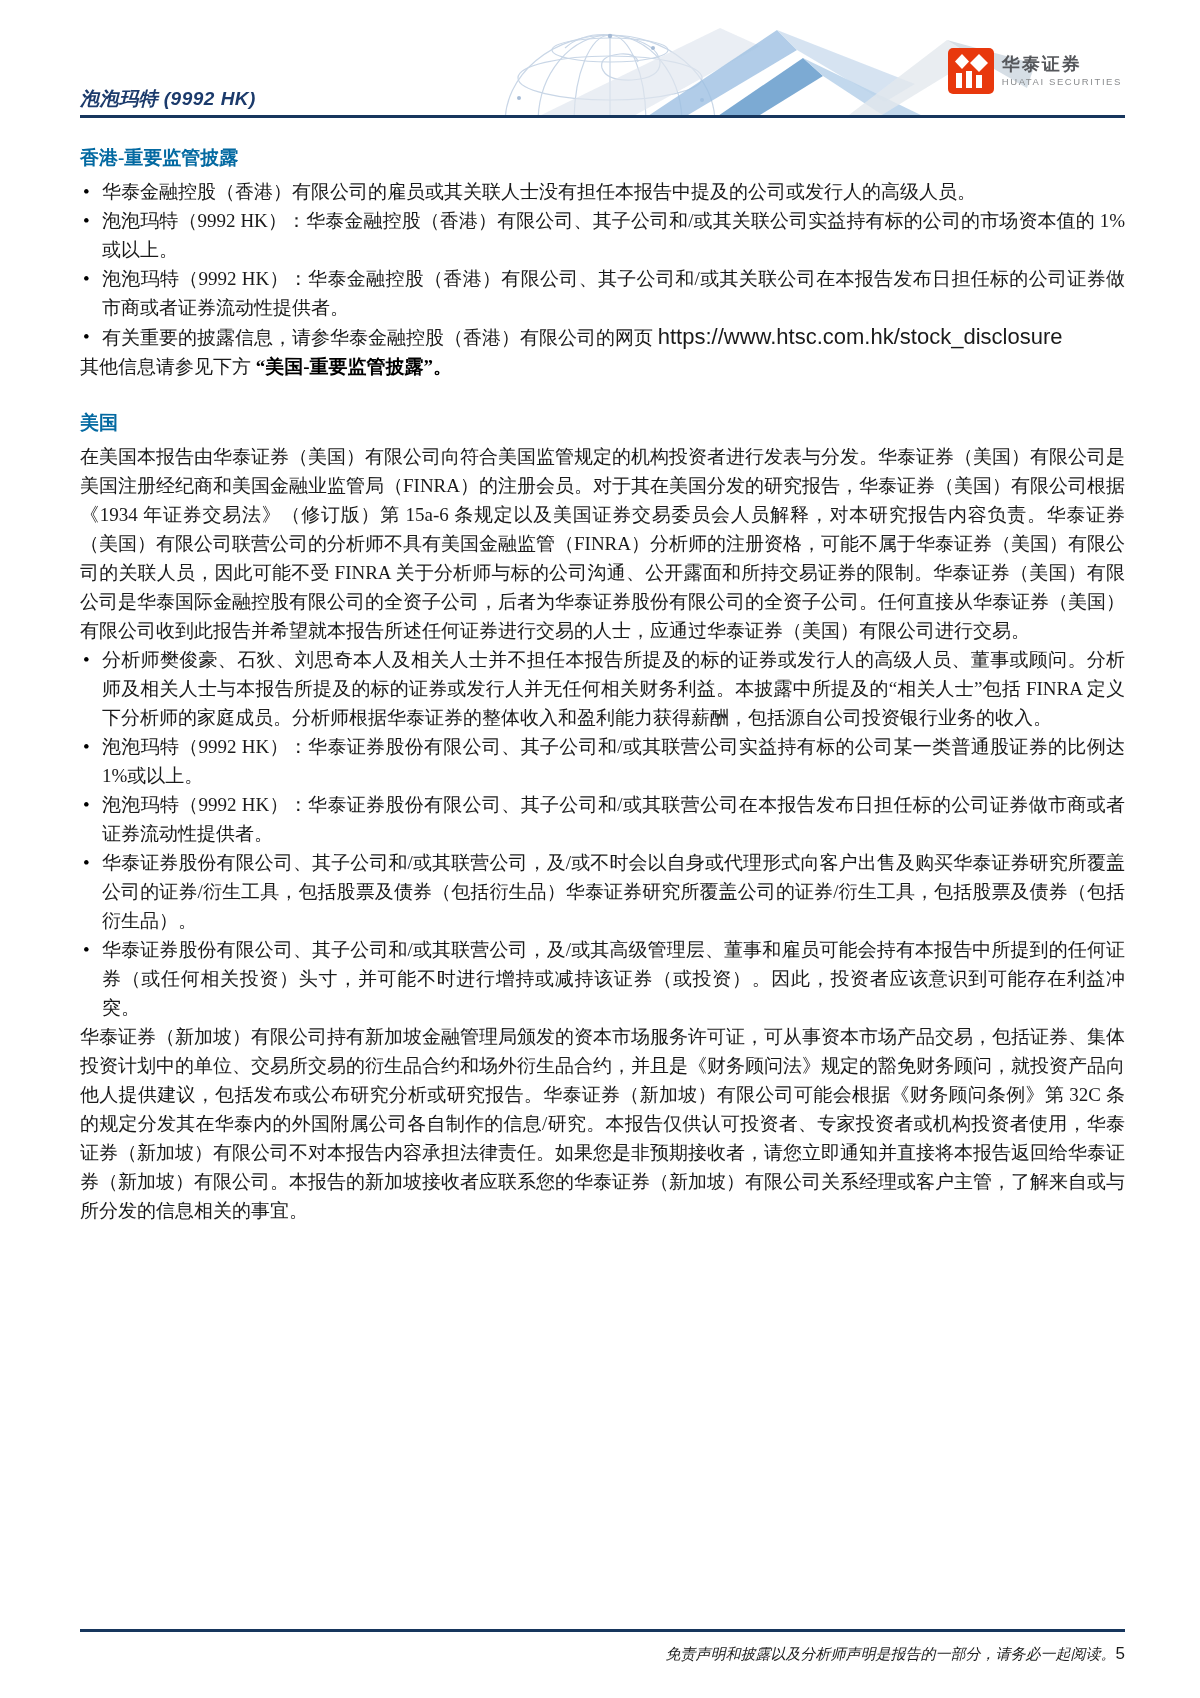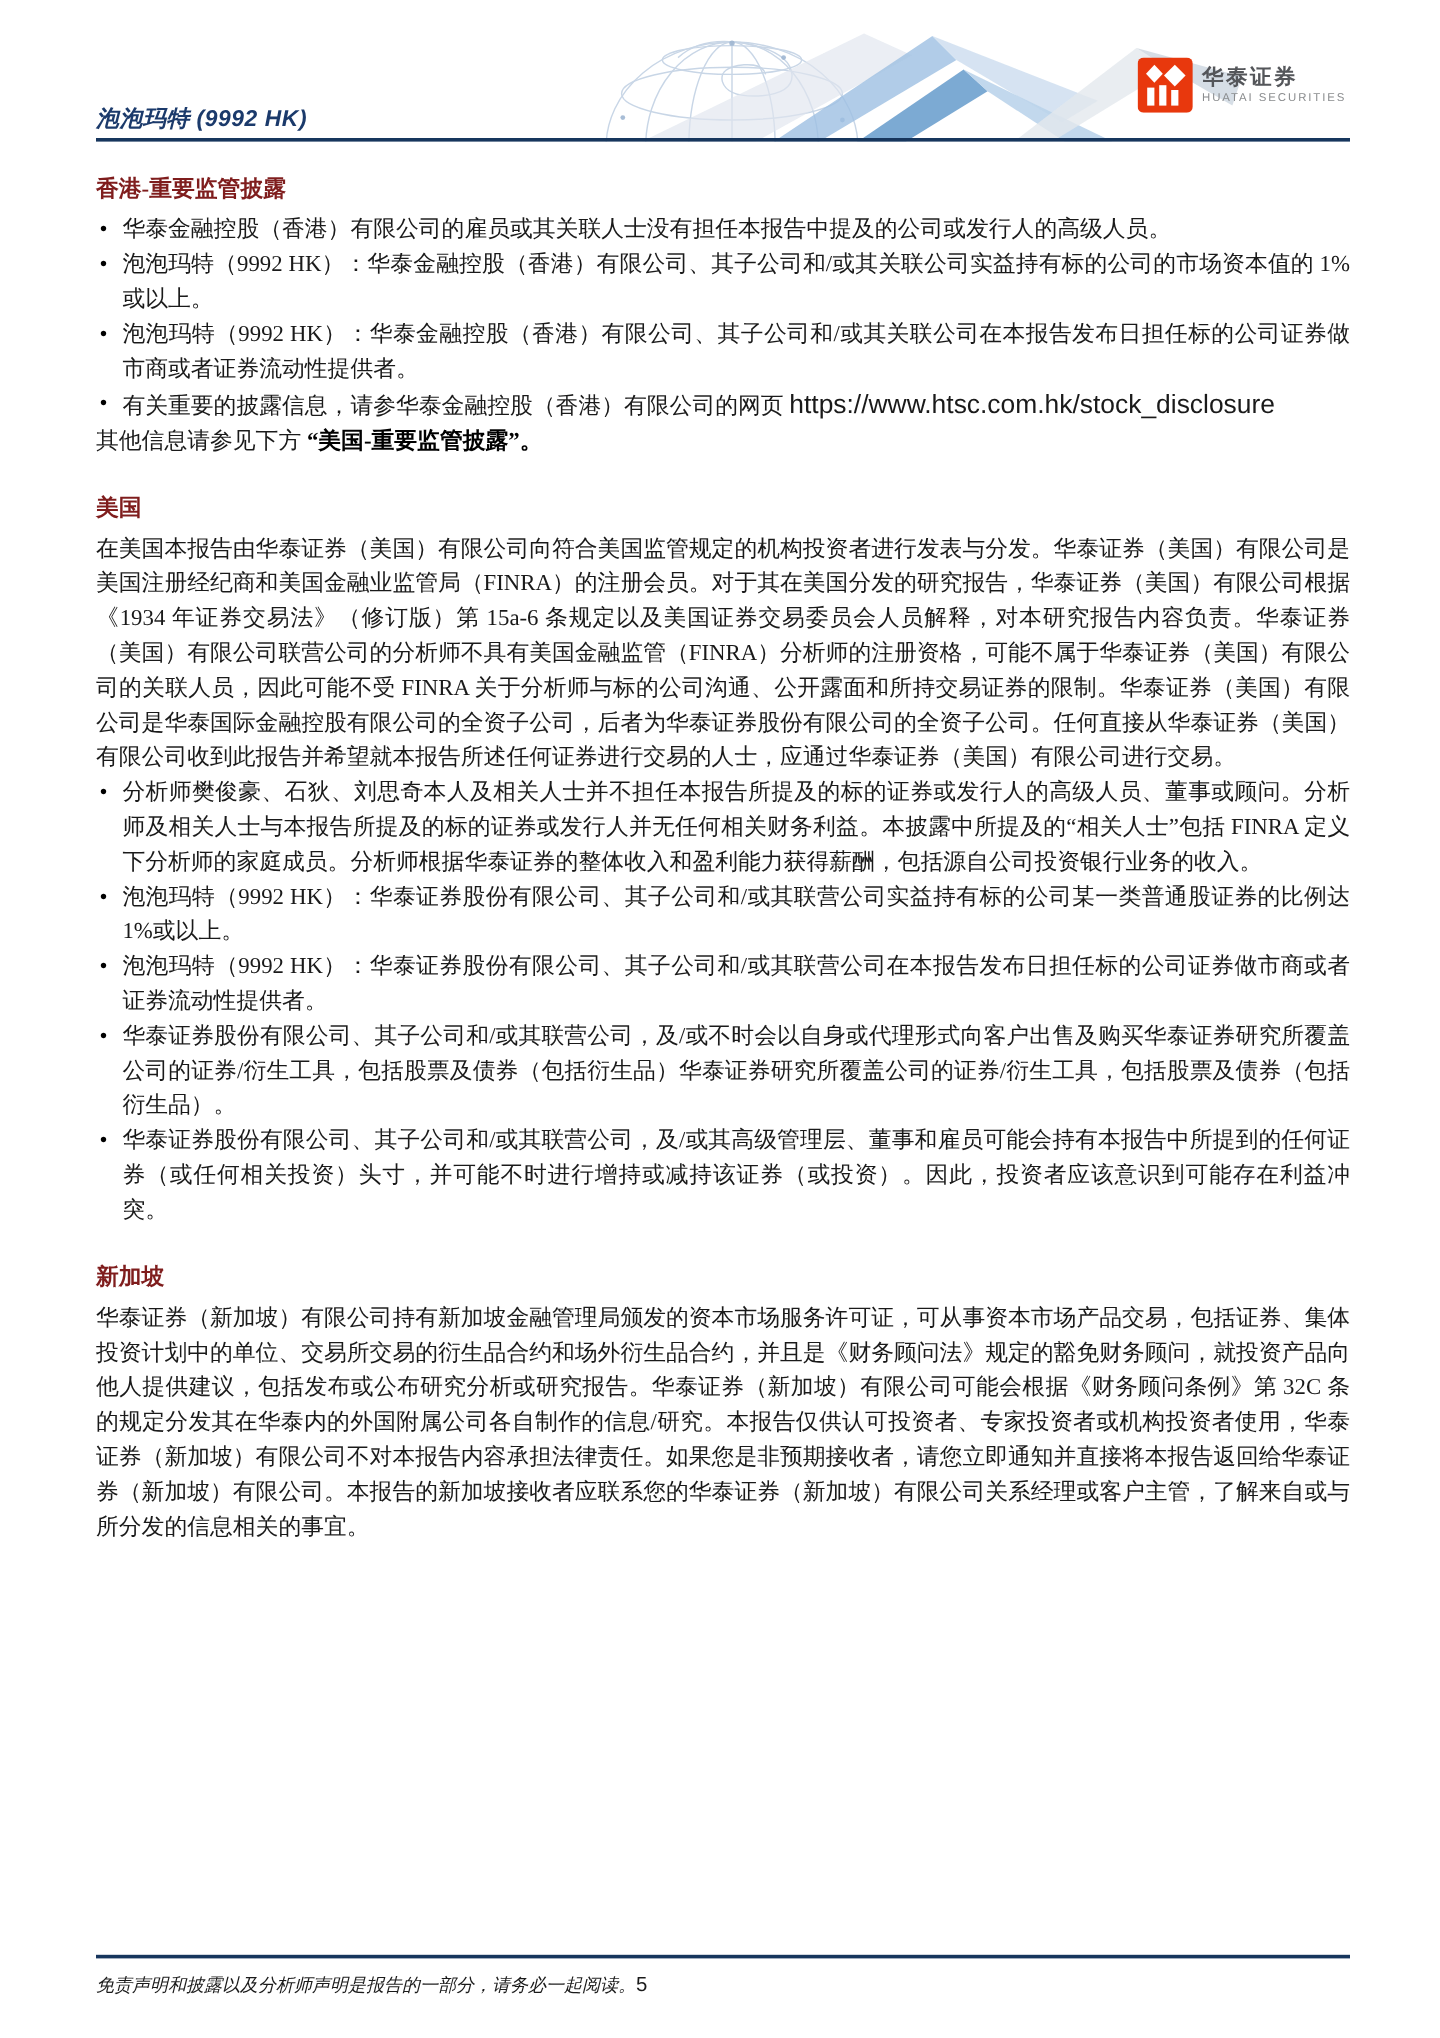--- a/index.html
+++ b/index.html
@@ -68,21 +68,21 @@
     letter-spacing: 1.6px;
     margin-top: 2px;
   }
   
   .main {
     padding: 16px 75px 0 80px;
   }
   .section-heading {
     font-size: 19px;
     font-weight: bold;
-    color: #7f1d1d;
+    color: #0369a1;
     margin: 27px 0 5px 0;
     line-height: 29px;
   }
   .section-heading.first { margin-top: 6px; }
   .body-par {
     font-size: 19px;
     line-height: 29px;
     text-align: justify;
     text-justify: inter-ideograph;
     margin: 0;
@@ -114,21 +114,21 @@
   
   .footer {
     position: absolute;
     left: 80px;
     right: 75px;
     bottom: 34px;
   }
   .footer-rule { height: 3px; background: #17365d; }
   .footer-row {
     display: flex;
-    justify-content: flex-start;
+    justify-content: flex-end;
     align-items: baseline;
     padding-top: 12px;
   }
   .footer-disclaimer {
     font-size: 15px;
     font-style: italic;
     color: #1a1a1a;
   }
   .footer-page {
     font-family: "Liberation Sans", sans-serif;
@@ -206,21 +206,20 @@
     <p class="body-par">在美国本报告由华泰证券（美国）有限公司向符合美国监管规定的机构投资者进行发表与分发。华泰证券（美国）有限公司是美国注册经纪商和美国金融业监管局（FINRA）的注册会员。对于其在美国分发的研究报告，华泰证券（美国）有限公司根据《1934 年证券交易法》（修订版）第 15a-6 条规定以及美国证券交易委员会人员解释，对本研究报告内容负责。华泰证券（美国）有限公司联营公司的分析师不具有美国金融监管（FINRA）分析师的注册资格，可能不属于华泰证券（美国）有限公司的关联人员，因此可能不受 FINRA 关于分析师与标的公司沟通、公开露面和所持交易证券的限制。华泰证券（美国）有限公司是华泰国际金融控股有限公司的全资子公司，后者为华泰证券股份有限公司的全资子公司。任何直接从华泰证券（美国）有限公司收到此报告并希望就本报告所述任何证券进行交易的人士，应通过华泰证券（美国）有限公司进行交易。</p>
 
     <ul class="disclosure-list">
       <li>分析师樊俊豪、石狄、刘思奇本人及相关人士并不担任本报告所提及的标的证券或发行人的高级人员、董事或顾问。分析师及相关人士与本报告所提及的标的证券或发行人并无任何相关财务利益。本披露中所提及的“相关人士”包括 FINRA 定义下分析师的家庭成员。分析师根据华泰证券的整体收入和盈利能力获得薪酬，包括源自公司投资银行业务的收入。</li>
       <li>泡泡玛特（9992 HK）：华泰证券股份有限公司、其子公司和/或其联营公司实益持有标的公司某一类普通股证券的比例达 1%或以上。</li>
       <li>泡泡玛特（9992 HK）：华泰证券股份有限公司、其子公司和/或其联营公司在本报告发布日担任标的公司证券做市商或者证券流动性提供者。</li>
       <li>华泰证券股份有限公司、其子公司和/或其联营公司，及/或不时会以自身或代理形式向客户出售及购买华泰证券研究所覆盖公司的证券/衍生工具，包括股票及债券（包括衍生品）华泰证券研究所覆盖公司的证券/衍生工具，包括股票及债券（包括衍生品）。</li>
       <li>华泰证券股份有限公司、其子公司和/或其联营公司，及/或其高级管理层、董事和雇员可能会持有本报告中所提到的任何证券（或任何相关投资）头寸，并可能不时进行增持或减持该证券（或投资）。因此，投资者应该意识到可能存在利益冲突。</li>
     </ul>
 
-    <div class="section-heading">新加坡</div>
     <p class="body-par">华泰证券（新加坡）有限公司持有新加坡金融管理局颁发的资本市场服务许可证，可从事资本市场产品交易，包括证券、集体投资计划中的单位、交易所交易的衍生品合约和场外衍生品合约，并且是《财务顾问法》规定的豁免财务顾问，就投资产品向他人提供建议，包括发布或公布研究分析或研究报告。华泰证券（新加坡）有限公司可能会根据《财务顾问条例》第 32C 条的规定分发其在华泰内的外国附属公司各自制作的信息/研究。本报告仅供认可投资者、专家投资者或机构投资者使用，华泰证券（新加坡）有限公司不对本报告内容承担法律责任。如果您是非预期接收者，请您立即通知并直接将本报告返回给华泰证券（新加坡）有限公司。本报告的新加坡接收者应联系您的华泰证券（新加坡）有限公司关系经理或客户主管，了解来自或与所分发的信息相关的事宜。</p>
 
   </div>
 
   <div class="footer">
     <div class="footer-rule"></div>
     <div class="footer-row">
       <span class="footer-disclaimer">免责声明和披露以及分析师声明是报告的一部分，请务必一起阅读。</span>
       <span class="footer-page">5</span>
     </div>

